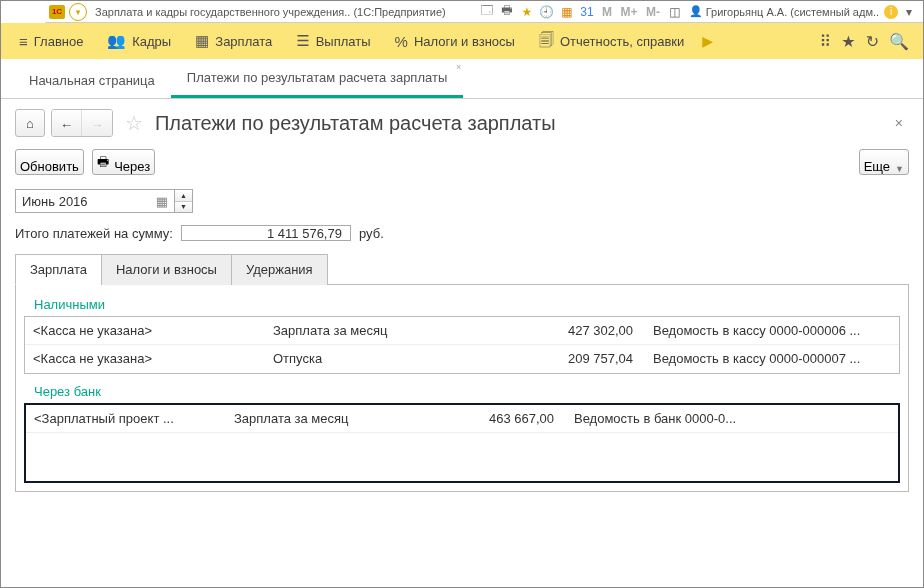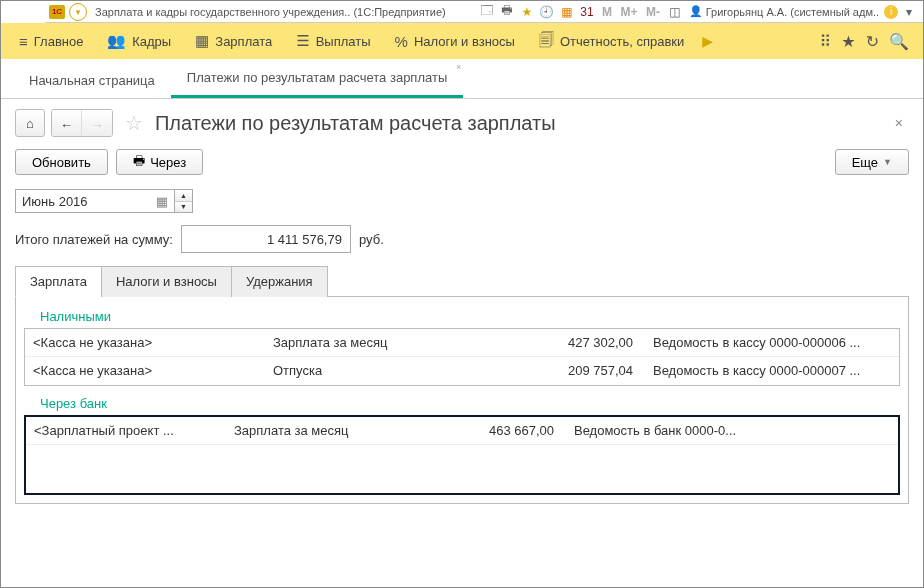--- a/index.html
+++ b/index.html
@@ -33,41 +33,41 @@
   .headerrow { display: flex; align-items: center; gap: 6px; margin-bottom: 12px; }
   .navbtn { width: 30px; height: 28px; border: 1px solid #bbb; background: linear-gradient(#fff,#eee); border-radius: 3px; display: flex; align-items: center; justify-content: center; cursor: pointer; font-size: 13px; }
   .navgroup { display:flex; border:1px solid #bbb; border-radius:3px; overflow:hidden; }
   .navgroup .half { width:30px; height:26px; display:flex; align-items:center; justify-content:center; background:linear-gradient(#fff,#eee); cursor:pointer; }
   .navgroup .half:first-child { border-right:1px solid #ddd; }
   .star { font-size: 20px; color: #ccc; margin: 0 6px; cursor:pointer;}
   .page-title { font-size: 20px; color: #444; }
   .close-x { margin-left: auto; font-size: 14px; color: #888; cursor: pointer; padding: 4px 6px; }
 
   .actionrow { display: flex; align-items: center; gap: 8px; margin-bottom: 14px; }
-  .btn { height: 26px; border: 1px solid #aaa; background: linear-gradient(#fff,#eee); border-radius: 3px; padding: 0 16px; font-size: 13px; cursor: pointer; display:flex; align-items:center; gap:5px;}
+  .btn { height: 26px; border: 1px solid #aaa; background: linear-gradient(#fff,#eee); border-radius: 3px; padding: 0 4px; font-size: 13px; cursor: pointer; display:flex; align-items:flex-end; gap:5px;}
   .btn.more { margin-left: auto; }
   .btn .caret { font-size:9px; color:#777; }
 
   .daterow { display: flex; align-items: center; margin-bottom: 12px; }
   .datefield { width: 160px; height: 24px; border: 1px solid #aaa; padding: 0 6px; font-size: 13px; display: flex; align-items: center; background:#fff;}
   .datefield .cal { margin-left: auto; color: #888; font-size:13px; cursor:pointer;}
   .spinner { width: 18px; height: 24px; border: 1px solid #aaa; border-left: none; display: flex; flex-direction: column; }
   .spinner div { flex: 1; display: flex; align-items: center; justify-content: center; font-size: 7px; background:linear-gradient(#fff,#eee); cursor:pointer;}
   .spinner div:first-child { border-bottom: 1px solid #ccc; }
 
   .totalrow { display: flex; align-items: center; gap: 8px; margin-bottom: 12px; font-size: 13px; }
-  .totalrow .field { width: 170px; height: 28px; border: 1px solid #aaa; text-align: right; padding: 0 8px; display: flex; align-items: center; justify-content: flex-end; background:#fff;}
+  .totalrow .field { width: 170px; height: 16px; border: 1px solid #aaa; text-align: right; padding: 0 8px; display: flex; align-items: center; justify-content: flex-end; background:#fff;}
 
   
   .innertabs { display: flex; border-bottom: 1px solid #bbb; }
   .innertabs .itab { padding: 7px 14px; border: 1px solid #bbb; border-bottom: none; background: #eee; margin-right: -1px; font-size: 13px; cursor: pointer; position: relative; top: 1px; }
   .innertabs .itab.active { background: #fff; border-bottom: 1px solid #fff; }
 
   .panel { border: 1px solid #bbb; border-top: none; padding: 8px; }
-  .section-lbl { color: #0a8; font-size: 13px; margin: 4px 16px; }
+  .section-lbl { color: #0a8; font-size: 13px; margin: 4px 10px; }
   .grid { border: 1px solid #bbb; margin-bottom: 10px; min-height: 58px; }
   .grid .row { display: flex; padding: 6px 8px; border-bottom: 1px solid #eee; font-size: 13px; }
   .grid .row:last-child { border-bottom: none; }
   .grid .c1 { flex: 0 0 240px; }
   .grid .c2 { flex: 0 0 240px; }
   .grid .c3 { flex: 0 0 140px; text-align: right; padding-right: 20px; }
   .grid .c4 { flex: 1; white-space: nowrap; overflow: hidden; text-overflow: ellipsis; }
 
   .grid2 { border: 2px solid #0f172a; min-height: 80px; }
   .grid2 .row { display: flex; padding: 6px 8px; border-bottom: 1px solid #eee; font-size: 13px; }
@@ -82,21 +82,21 @@
 <div class="titlebar">
   <div class="logo-1c">1C</div>
   <div class="pulldown">▾</div>
   <div class="title-text">Зарплата и кадры государственного учреждения.. (1С:Предприятие)</div>
   <div class="spacer"></div>
   <div class="ticon">🗔</div>
   <div class="ticon">🖶</div>
   <div class="ticon" style="color:#d4aa00;">★</div>
   <div class="ticon">🕘</div>
   <div class="ticon" style="color:#e08000;">▦</div>
-  <div class="ticon" style="color:#7f1d1d;">31</div>
+  <div class="ticon" style="color:#3b82f6;">31</div>
   <div class="ticon" style="color:#aaa;font-weight:bold;">M</div>
   <div class="ticon" style="color:#aaa;font-weight:bold;width:22px;">M+</div>
   <div class="ticon" style="color:#aaa;font-weight:bold;width:22px;">M-</div>
   <div class="ticon">◫</div>
   <div class="user">
       <span>👤</span>
       <span>Григорьянц А.А. (системный адм...</span>
     </div>
   <div class="ticon" style="background:#f7c531;border-radius:50%;width:14px;height:14px;color:#fff;font-size:10px;">i</div>
   <div class="ticon">▾</div>

